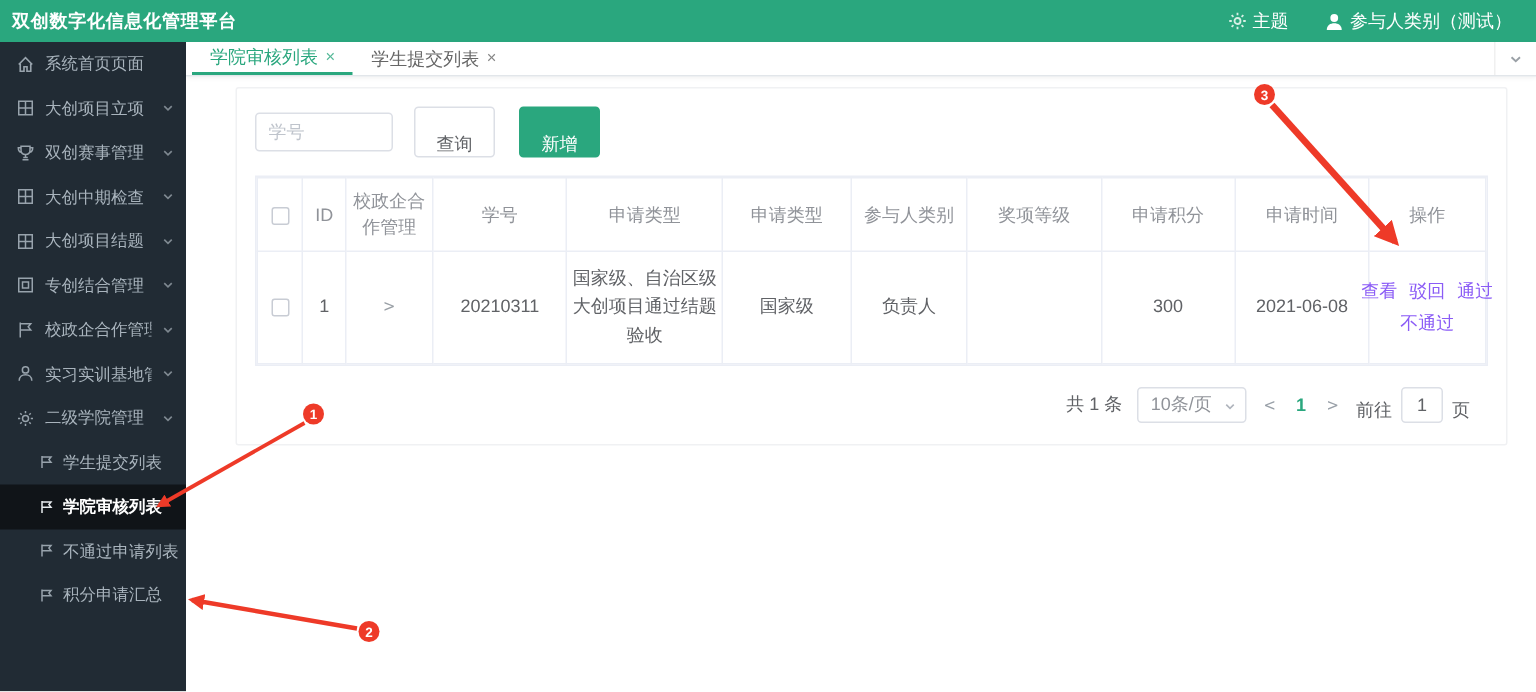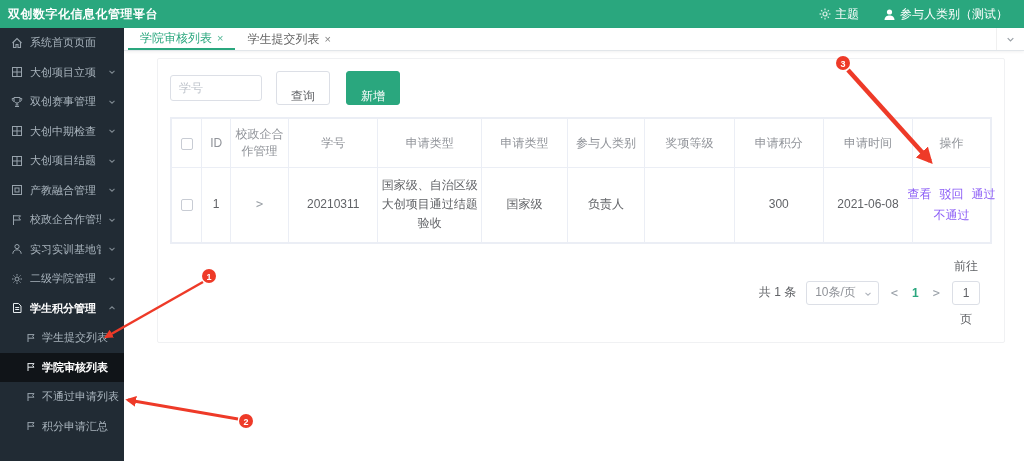--- a/index.html
+++ b/index.html
@@ -68,21 +68,21 @@
   .ops { display:flex; flex-direction:column; gap:2px; align-items:center; }
   .ops .line { display:flex; gap:8px; justify-content:center; }
   .op-link { color:#8b5cf6; cursor:pointer; text-decoration:none; white-space:nowrap; }
 
   
   .pager { display:flex; align-items:center; justify-content:flex-end; gap:10px; padding:14px 12px 0 0; margin-right:12px; font-size:12px; color:#606266; }
   .page-size { position:relative; border:1px solid #dcdfe6; border-radius:3px; height:24px; display:flex; align-items:center; padding:0 22px 0 8px; color:#909399; cursor:pointer; }
   .page-size .caret { position:absolute; right:6px; top:8px; color:#b0b5bd; }
   .pg-arrow { color:#99a0a8; cursor:pointer; padding:0 2px; font-family:"DejaVu Sans Mono",monospace; }
   .pg-num { color:#2aa77e; font-weight:bold; padding:0 2px; cursor:pointer; }
-  .goto { display:flex; align-items:center; gap:6px;flex-direction:column; }
+  .goto { display:flex; align-items:flex-end; gap:6px; }
   .goto-input { width:28px; height:24px; border:1px solid #dcdfe6; border-radius:3px; text-align:center; font-size:12px; color:#606266; outline:none; font-family:inherit; }
 
   
   .overlay { position:absolute; left:0; top:0; width:1024px; height:461px; pointer-events:none; z-index:50; }
 </style>
 </head>
 <body>
 
 <div class="app">
 
@@ -167,31 +167,31 @@
             <rect x="1.5" y="1.5" width="9" height="9" fill="none" stroke="currentColor" stroke-width="1"></rect>
             <line x1="6" y1="1.5" x2="6" y2="10.5" stroke="currentColor" stroke-width="1"></line>
             <line x1="1.5" y1="6" x2="10.5" y2="6" stroke="currentColor" stroke-width="1"></line>
           </svg>
         <span class="lbl">大创项目结题</span>
         <svg class="chev icon-svg" width="8" height="8" viewBox="0 0 8 8">
             <polyline points="1.5,2.8 4,5.2 6.5,2.8" fill="none" stroke="currentColor" stroke-width="1.1"></polyline>
           </svg>
       </div>
 
-
       <div class="side-item">
         <svg class="side-icon icon-svg" width="12" height="12" viewBox="0 0 12 12">
             <rect x="1.5" y="1.5" width="9" height="9" fill="none" stroke="currentColor" stroke-width="1"></rect>
             <rect x="4" y="4" width="4" height="4" fill="none" stroke="currentColor" stroke-width="1"></rect>
           </svg>
-        <span class="lbl">产教融合管理</span>
-        <svg class="chev icon-svg" width="8" height="8" viewBox="0 0 8 8">
-            <polyline points="1.5,2.8 4,5.2 6.5,2.8" fill="none" stroke="currentColor" stroke-width="1.1"></polyline>
-          </svg>
-      </div>
+        <span class="lbl">专创结合管理</span>
+        <svg class="chev icon-svg" width="8" height="8" viewBox="0 0 8 8">
+            <polyline points="1.5,2.8 4,5.2 6.5,2.8" fill="none" stroke="currentColor" stroke-width="1.1"></polyline>
+          </svg>
+      </div>
+
 
       <div class="side-item">
         <svg class="side-icon icon-svg" width="12" height="12" viewBox="0 0 12 12">
             <path d="M2.5 1 V11 M2.5 1.8 H9.5 L7.8 3.9 L9.5 6 H2.5" fill="none" stroke="currentColor" stroke-width="1"></path>
           </svg>
         <span class="lbl">校政企合作管理</span>
         <svg class="chev icon-svg" width="8" height="8" viewBox="0 0 8 8">
             <polyline points="1.5,2.8 4,5.2 6.5,2.8" fill="none" stroke="currentColor" stroke-width="1.1"></polyline>
           </svg>
       </div>
@@ -220,31 +220,20 @@
               <line x1="2.5" y1="9.5" x2="3.5" y2="8.5"></line>
               <line x1="8.5" y1="3.5" x2="9.5" y2="2.5"></line>
             </g>
           </svg>
         <span class="lbl">二级学院管理</span>
         <svg class="chev icon-svg" width="8" height="8" viewBox="0 0 8 8">
             <polyline points="1.5,2.8 4,5.2 6.5,2.8" fill="none" stroke="currentColor" stroke-width="1.1"></polyline>
           </svg>
       </div>
 
-      <div class="side-item active-parent">
-        <svg class="side-icon icon-svg" width="12" height="12" viewBox="0 0 12 12">
-            <path d="M2.5 1.5 H7.5 L10 4 V10.5 H2.5 Z" fill="none" stroke="currentColor" stroke-width="1"></path>
-            <line x1="4.2" y1="5.5" x2="8.2" y2="5.5" stroke="currentColor" stroke-width="1"></line>
-            <line x1="4.2" y1="7.5" x2="8.2" y2="7.5" stroke="currentColor" stroke-width="1"></line>
-          </svg>
-        <span class="lbl">学生积分管理</span>
-        <svg class="chev icon-svg" width="8" height="8" viewBox="0 0 8 8">
-            <polyline points="1.5,5.2 4,2.8 6.5,5.2" fill="none" stroke="currentColor" stroke-width="1.1"></polyline>
-          </svg>
-      </div>
 
       <div class="sub-item">
         <svg class="side-icon icon-svg" width="10" height="10" viewBox="0 0 10 10">
             <path d="M2 1 V9 M2 1.6 H8 L6.6 3.4 L8 5.2 H2" fill="none" stroke="currentColor" stroke-width="1"></path>
           </svg>
         <span>学生提交列表</span>
       </div>
 
       <div class="sub-item active">
         <svg class="side-icon icon-svg" width="10" height="10" viewBox="0 0 10 10" style="color:#e7ecef">

